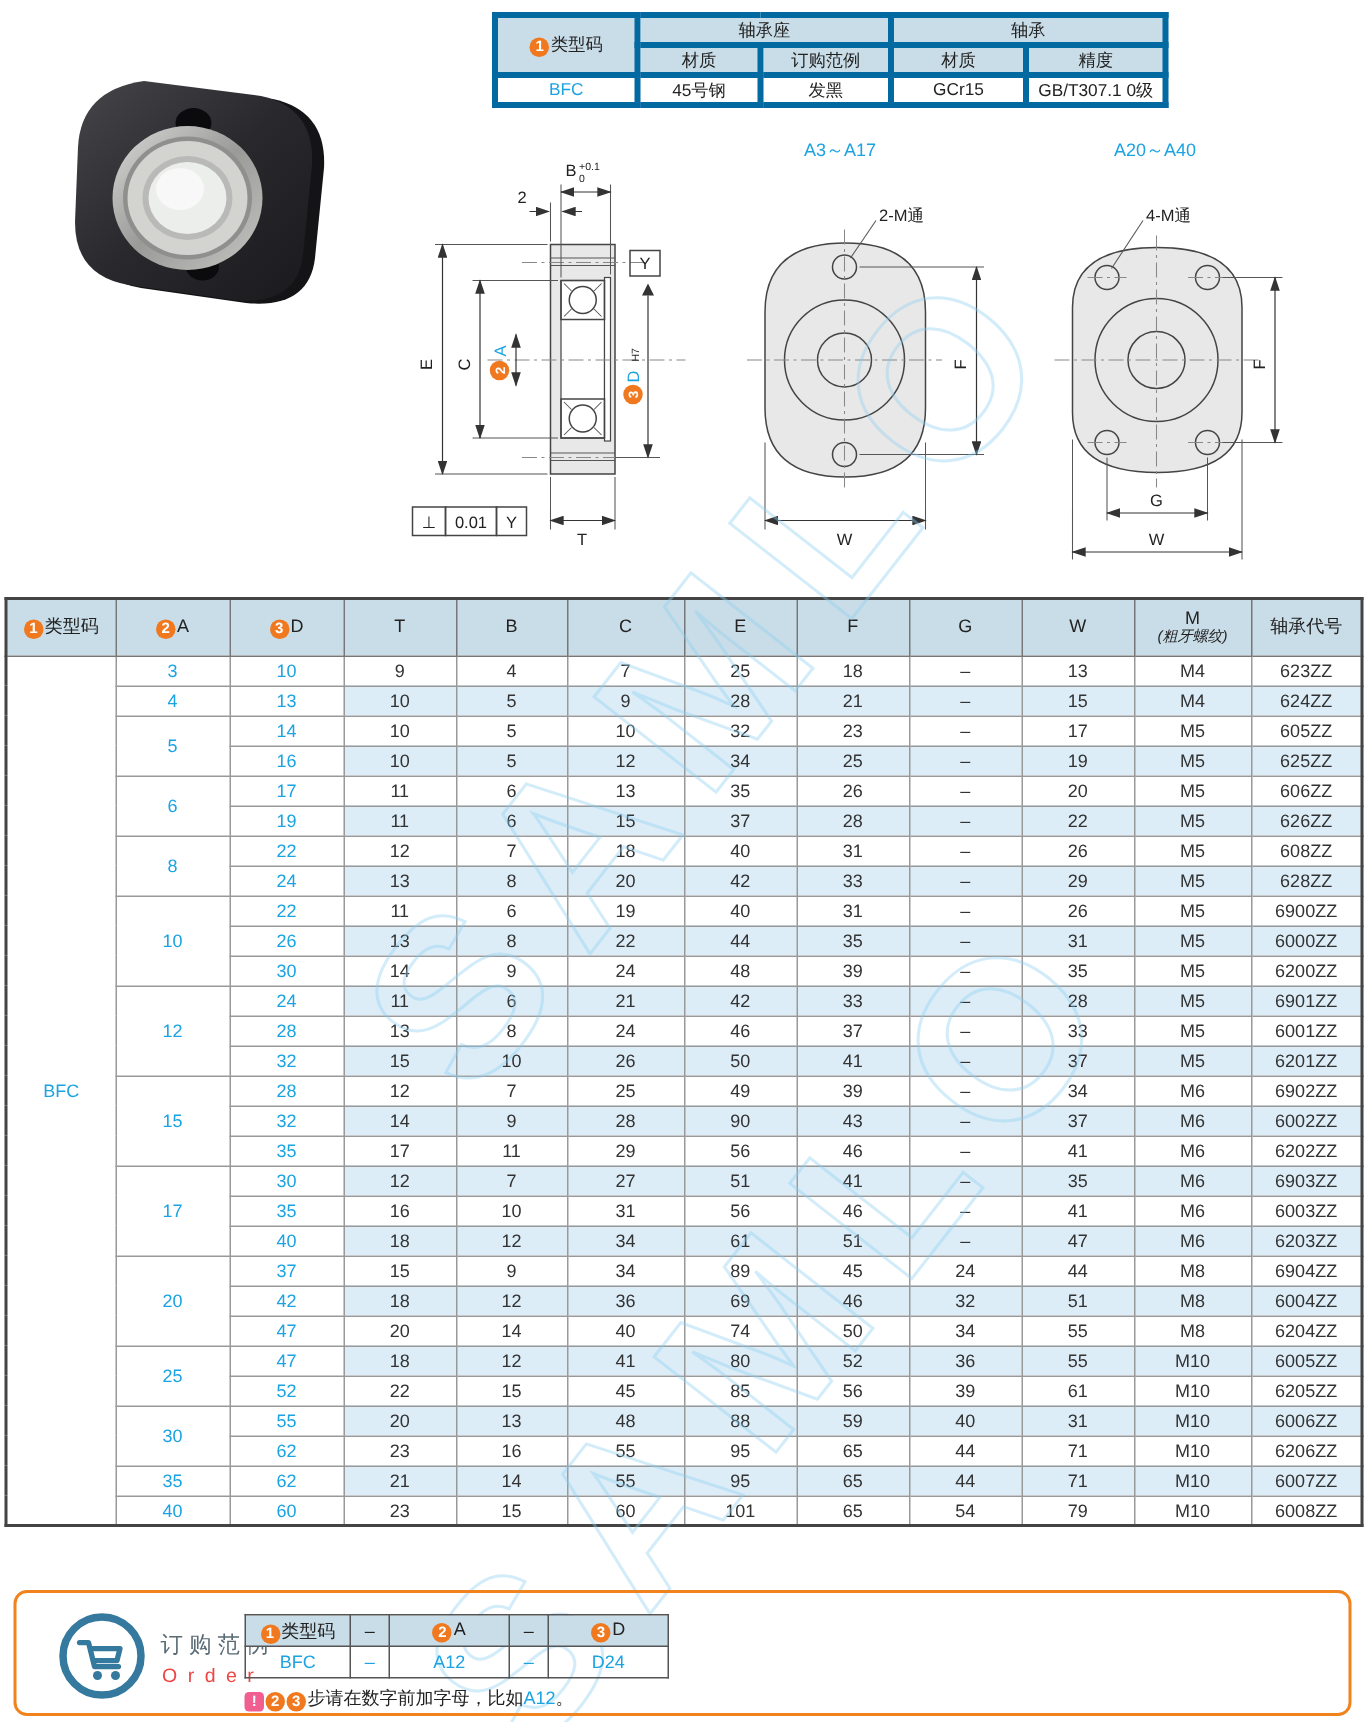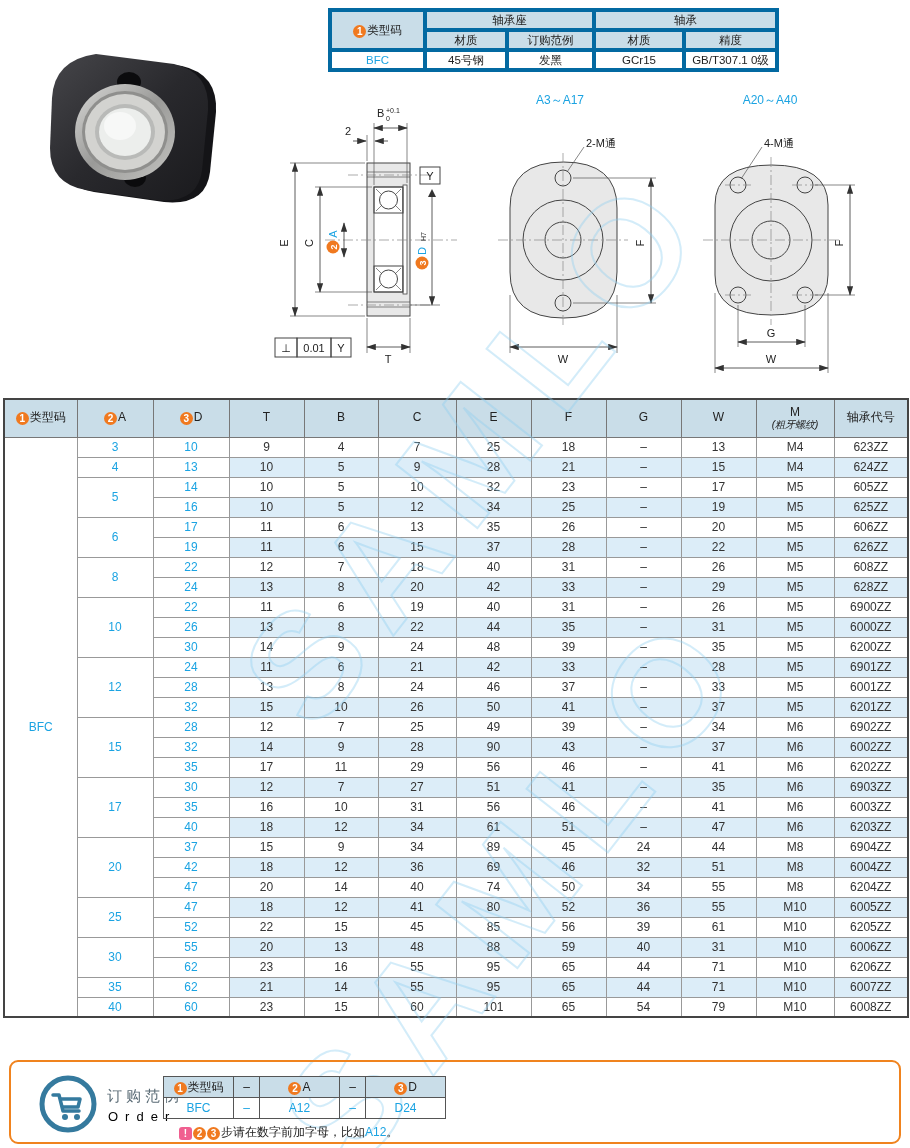--- a/index.html
+++ b/index.html
@@ -47,26 +47,26 @@
           color:#333; background:#fff; }
   .spec td.typecol { color:#1ba3e2; }
   .spec td.acol, .spec td.dcol { color:#1ba3e2; }
   .spec tr.alt td.vcol { background:#dcedf8; }
 
   
   #orderbox { position:absolute; left:9px; top:1060px; width:892px; height:84px;
           border:2px solid #f0831e; border-radius:9px; z-index:7; background:transparent; }
   #cart { position:absolute; left:28px; top:13px; }
   #order-cn { position:absolute; left:96px; top:25px; font-size:15px; letter-spacing:4px; color:#5a6b75; }
-  #order-en { position:absolute; left:97px; top:47px; font-size:13px; letter-spacing:7px; color:#000000; }
+  #order-en { position:absolute; left:97px; top:47px; font-size:13px; letter-spacing:7px; color:#ef4444; }
   .ordertable { position:absolute; left:152px; top:14px; border-collapse:collapse; table-layout:fixed; }
   .ordertable td { border:1px solid #555; text-align:center; font-size:12px; height:21px; padding:0; }
   .ordertable .hd { background:#c9dde8; }
   .ordertable .blue { color:#1ba3e2; }
-  #order-note { position:absolute; left:168px; top:62px; font-size:12px; color:#222; }
+  #order-note { position:absolute; left:152px; top:62px; font-size:12px; color:#222; }
   #order-note .blue { color:#1ba3e2; }
 </style>
 </head>
 <body>
 
 <div id="page">
 
   <div class="wm" style="left:150px; top:360px;">SAMLO</div>
   <div class="wm" style="left:190px; top:800px;">SAMLO</div>
 

